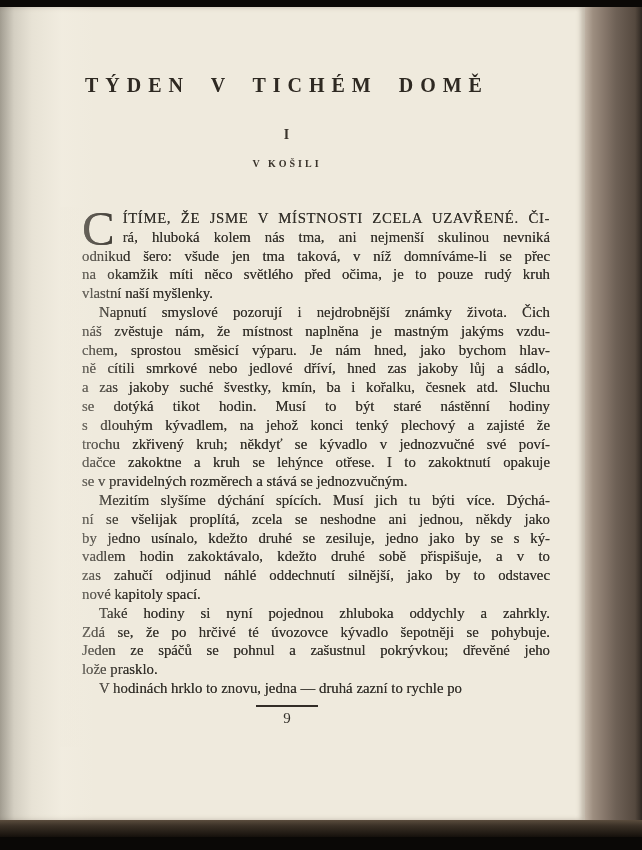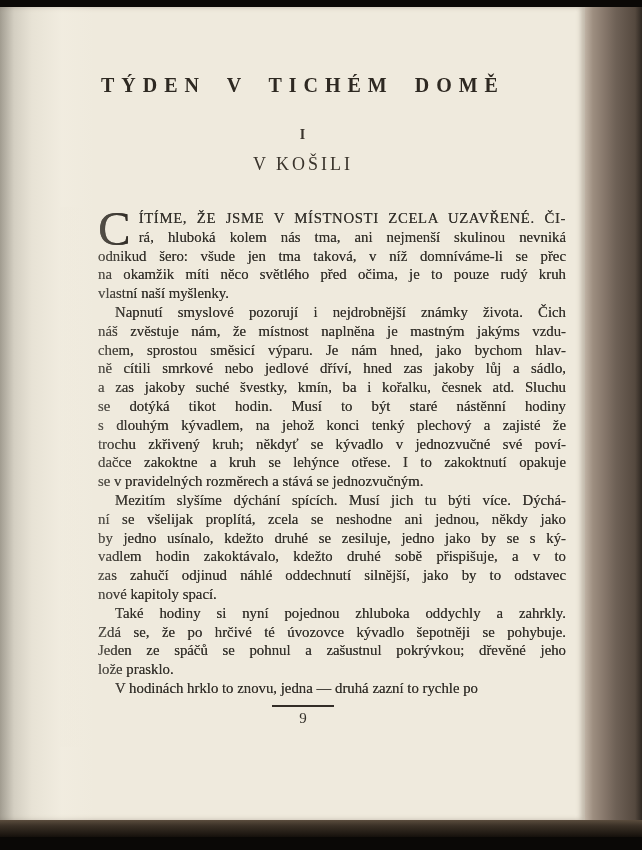--- a/index.html
+++ b/index.html
@@ -38,38 +38,38 @@
       rgba(239,234,221,0) 95px);
     pointer-events: none;
   }
   
   .ink-fade {
     position: absolute; left: 60px; top: 200px; width: 70px; height: 540px;
     background: linear-gradient(to right, rgba(239,234,221,0.45), rgba(239,234,221,0));
     pointer-events: none; z-index: 5;
   }
   .content {
-    position: absolute; left: 98px; top: 65px; width: 468px;
+    position: absolute; left: 82px; top: 65px; width: 468px;
     color: #332d27;
   }
   .centered-block { position: relative; left: -29px; text-align: center; }
   .book-title {
     font-size: 20px; font-weight: 700; letter-spacing: 7px; word-spacing: 9px;
     color: #2e2922; line-height: 26px; white-space: nowrap;
   }
   .year {
     margin-top: 17px; font-size: 12px; font-weight: 700;
     letter-spacing: 3px; line-height: 14px; color: #3a342c;
   }
   .chapter-number {
     margin-top: 29px; font-size: 14px; font-weight: 700;
     letter-spacing: 1px; line-height: 16px; color: #3a342c;
   }
   .chapter-title {
-    margin-top: 13px; font-size: 18px; font-weight: 400;
+    margin-top: 13px; font-size: 10px; font-weight: 700;
     letter-spacing: 3px; line-height: 16px; color: #3a342c;
   }
   .body-text {
     margin-top: 37px; font-size: 14.8px; line-height: 18.8px;
     color: #33302a; text-shadow: 0 0 0.4px rgba(51,48,42,0.8);
   }
   .para { overflow: visible; }
   .line {
     text-align: justify; text-align-last: justify;
     white-space: nowrap; height: 18.8px;

